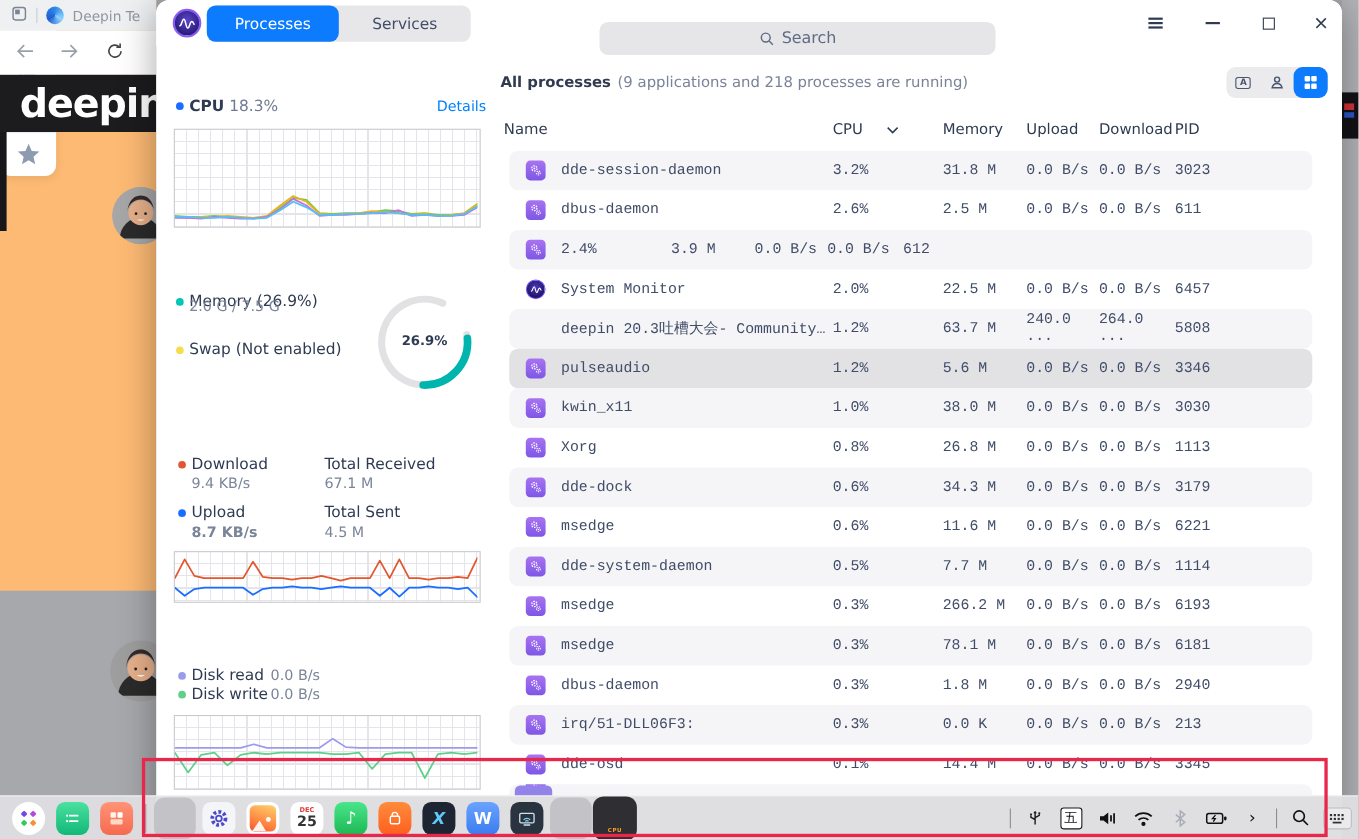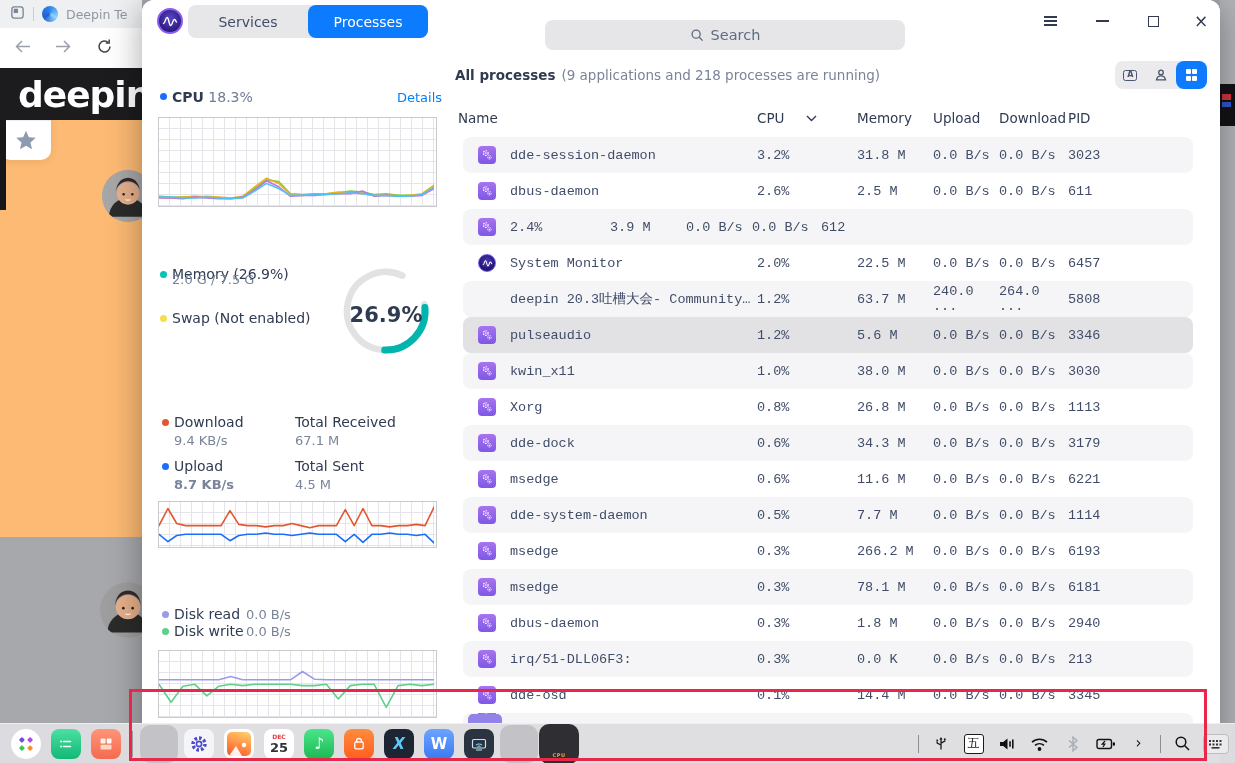--- a/index.html
+++ b/index.html
@@ -47,21 +47,21 @@
   .dot { position:absolute; width:7px; height:7px; border-radius:50%; }
   .slabel { position:absolute; font-size:14px; color:#2f3b52; font-weight:500; }
   .sval { position:absolute; font-size:13px; color:#7a8499; }
   .details { position:absolute; font-size:13px; color:#0082fa; cursor:pointer; }
   .chart { position:absolute; border:1px solid #c9c9cf;
     background-image:repeating-linear-gradient(to right,transparent 0 10px,#e4e4ea 10px 11px),
                      repeating-linear-gradient(to bottom,transparent 0 10px,#e4e4ea 10px 11px);
     background-color:#fff; }
   .chart svg { display:block; }
   .donutwrap { position:absolute; left:198px; top:265px; width:92px; height:92px; }
-  .donutlabel { position:absolute; left:198px; top:303px; width:92px; text-align:center; font-size:21px; font-weight:700; color:#2f3b52; }
+  .donutlabel { position:absolute; left:198px; top:303px; width:92px; text-align:center; font-size:12px; font-weight:700; color:#2f3b52; }
 
   
   .summary { position:absolute; left:313px; top:67px; font-size:13.5px; }
   .summary b { color:#303b50; font-weight:700; }
   .summary span { color:#7a8499; margin-left:6px; font-weight:400; }
   .viewtoggle { position:absolute; left:973px; top:61px; width:92px; height:28px; background:#ebebed; border-radius:8px; display:flex; }
   .vbtn { width:30.6px; height:28px; display:flex; align-items:center; justify-content:center; border-radius:8px; cursor:pointer; }
   .vbtn.active { background:#0c7bfd; }
   .abox { width:14px; height:11px; border:1.6px solid #49566e; border-radius:2.5px; font-size:8px; color:#49566e; font-weight:700; display:flex; align-items:center; justify-content:center; line-height:1; }
   .gridglyph { display:grid; grid-template-columns:5px 5px; grid-template-rows:5px 5px; gap:1.5px; }
@@ -192,22 +192,22 @@
   </div>
 
 <div class="abs win">
   <div class="titlebar">
     <div class="appicon">
       <svg width="16" height="12" viewBox="0 0 16 12">
           <path d="M1.5 8.5c1.8 0 1.8-6 3.6-6s1.8 8 3.6 8 1.8-6 3.6-6 1.4 2.5 2.2 2.5" stroke="#fff" stroke-width="1.4" fill="none" stroke-linecap="round"></path>
         </svg>
     </div>
     <div class="segment">
+      <button class="segbtn active">Processes</button>
       <button class="segbtn">Services</button>
-      <button class="segbtn active">Processes</button>
     </div>
     <div class="searchbar">
       <svg width="14" height="14" viewBox="0 0 16 16">
           <circle cx="7" cy="7" r="4.6" stroke="#5f6b85" fill="none" stroke-width="1.5"></circle>
           <path d="M10.6 10.6L14.4 14.4" stroke="#5f6b85" stroke-width="1.5"></path>
         </svg>
       <span>Search</span>
     </div>
     <div class="winctl menu-lines" style="left:898px;">
         <span>

